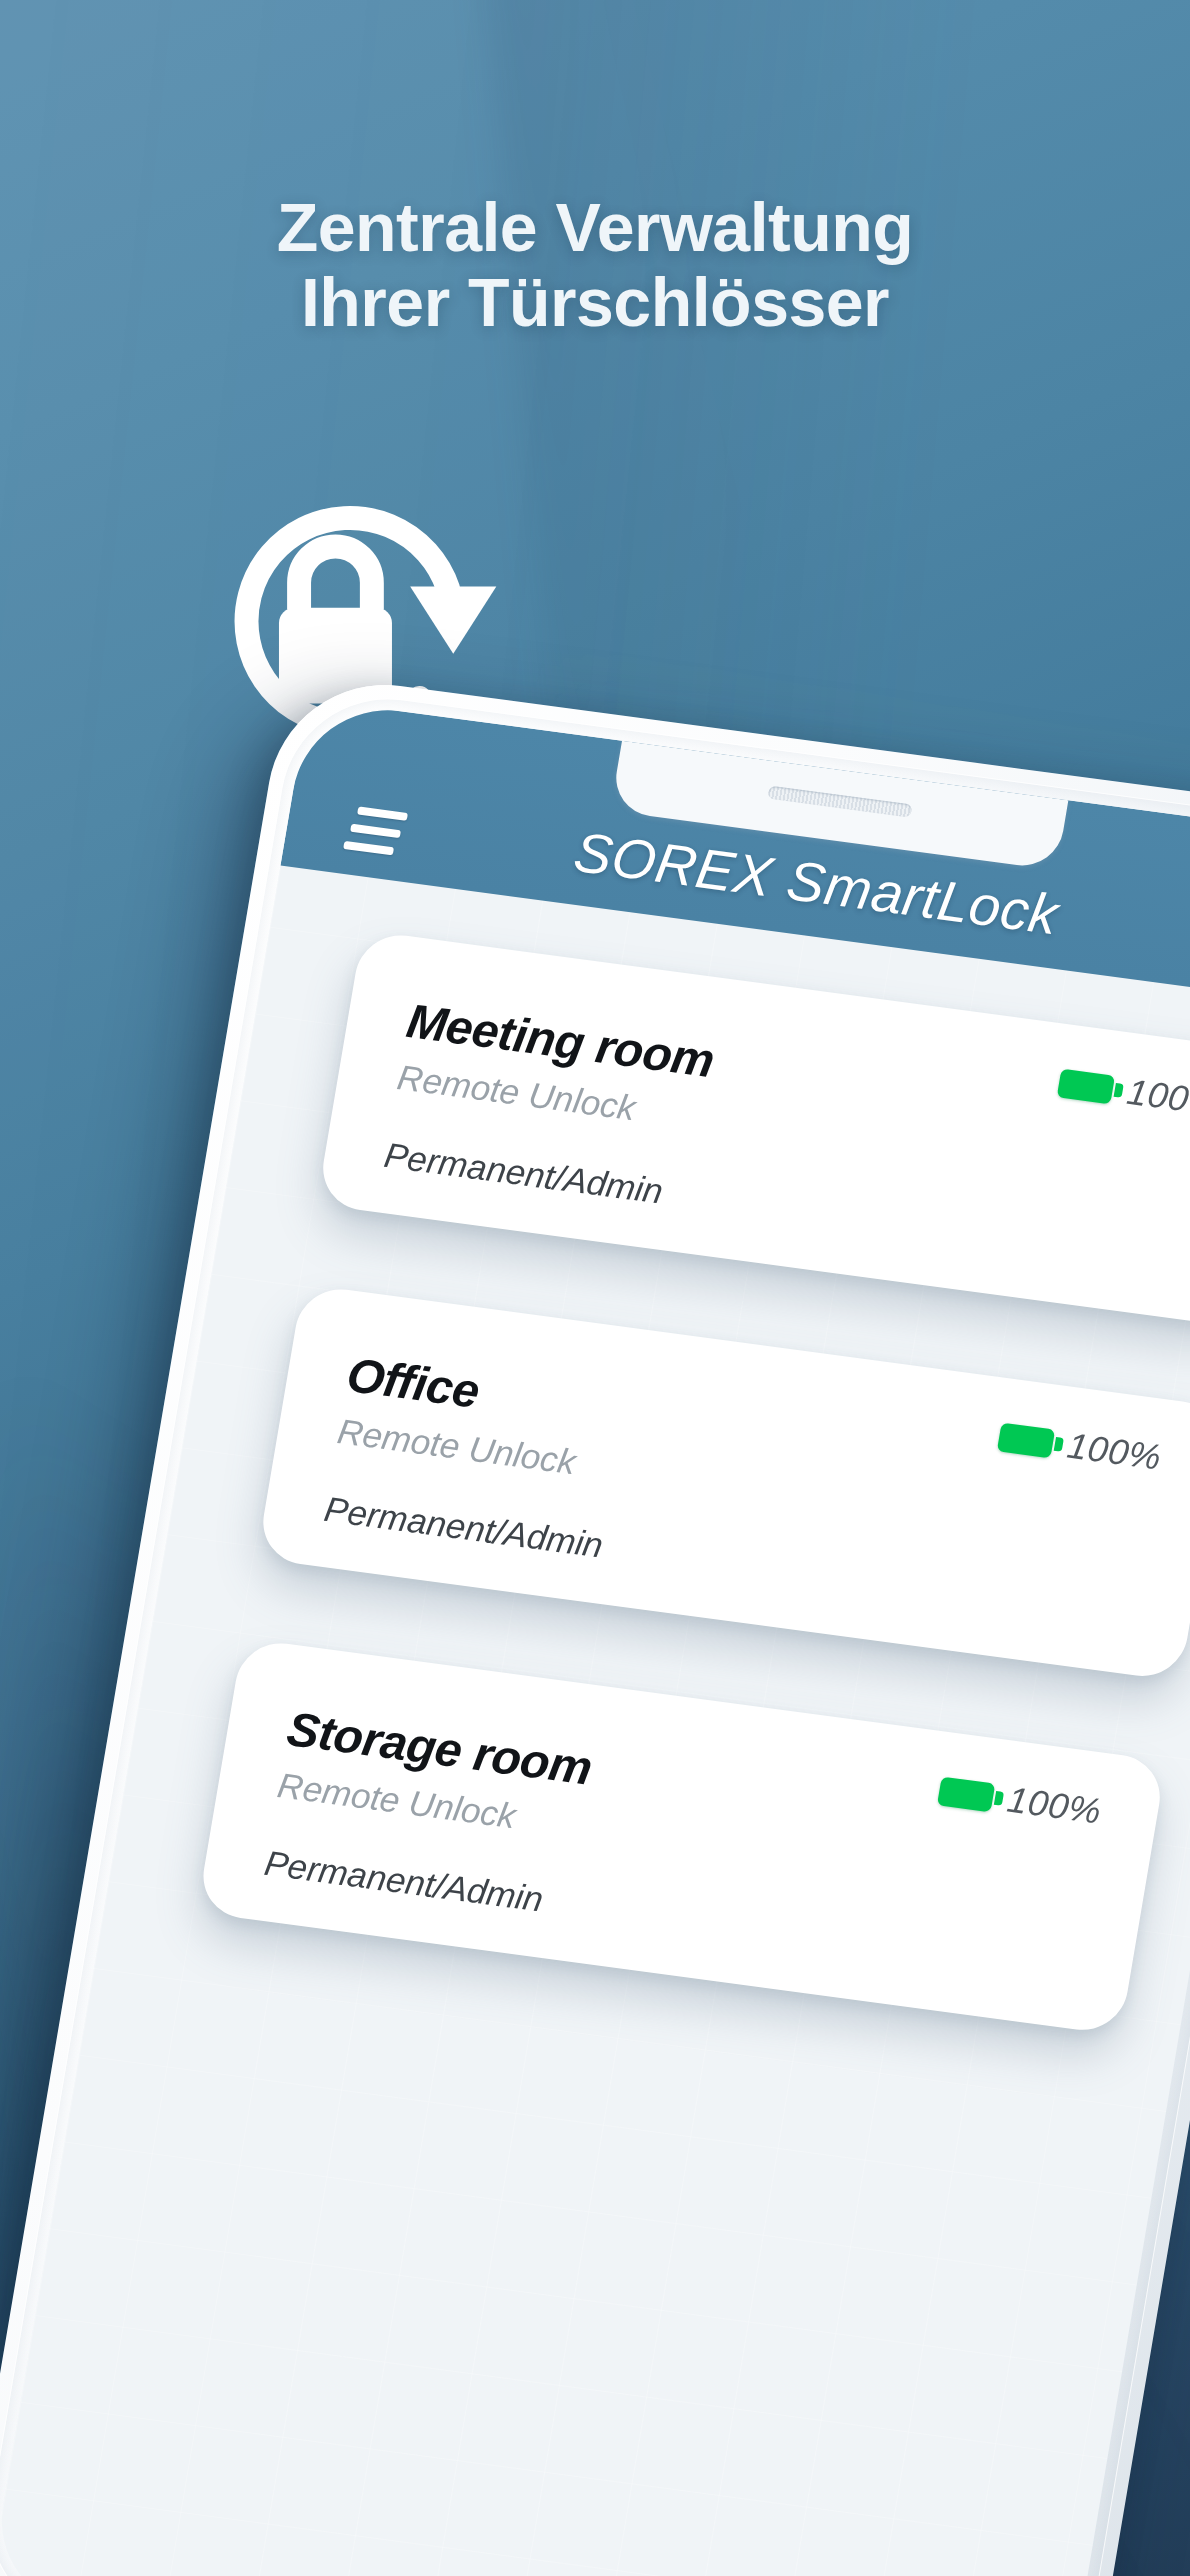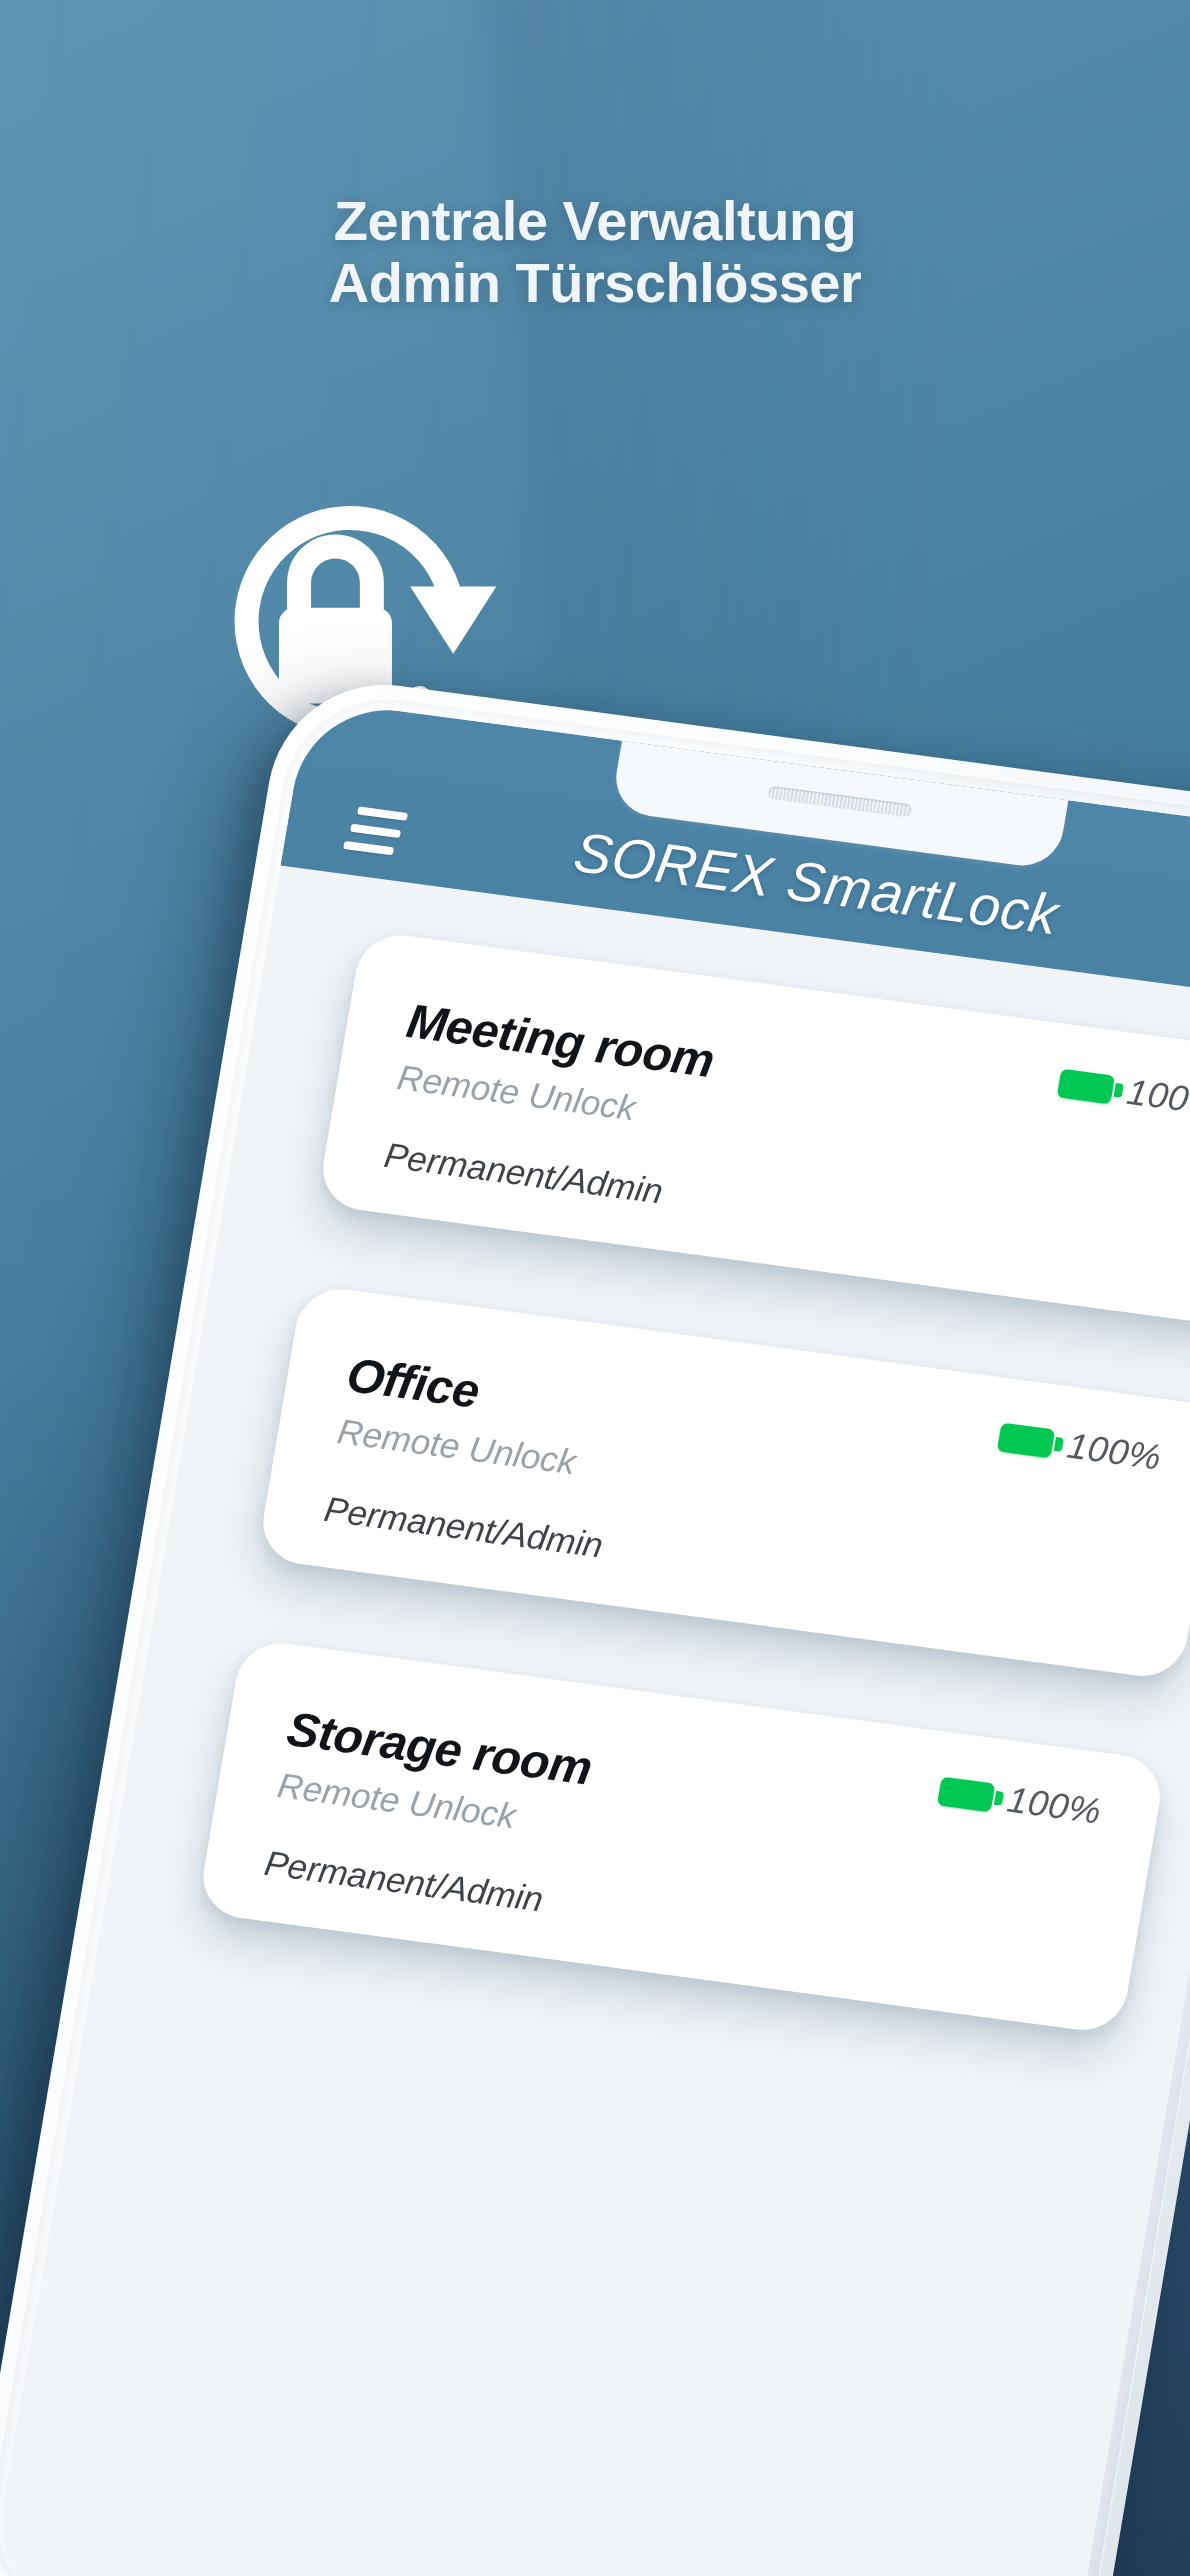--- a/index.html
+++ b/index.html
@@ -72,21 +72,21 @@
 
   
   .headline {
     position: absolute;
     left: 0;
     right: 0;
     top: 190px;
     text-align: center;
     color: #eff5f9;
     font-weight: 700;
-    font-size: 56px;
+    font-size: 68px;
     line-height: 1.10;
     letter-spacing: -0.5px;
     font-stretch: condensed;
     text-shadow: 0 2.9px 13.4px rgba(12,34,55,0.24);
     white-space: nowrap;
   }
   .headline .l2 { display: block; }
 
   
   .lock-icon {
@@ -319,21 +319,21 @@
 <div id="screen">
 
   <div class="bg-base"></div>
   <div class="bg-diag-edge"></div>
   <div class="bg-sheen-a"></div>
   <div class="bg-sheen-b"></div>
   <div class="bg-dark-wedge"></div>
 
   <div class="headline">
     <span>Zentrale Verwaltung</span>
-    <span class="l2">Admin Türschlösser</span>
+    <span class="l2">Ihrer Türschlösser</span>
   </div>
 
   <div class="lock-icon">
     <svg viewBox="0 0 330 300" xmlns="http://www.w3.org/2000/svg">
 
       <path d="M 255 78
                A 108 108 0 1 0 262 196" fill="none" stroke="#ffffff" stroke-width="25" stroke-linecap="round" transform="rotate(18 150 148)"></path>
 
       <polygon points="232,112 322,112 277,182" fill="#ffffff"></polygon>
 

